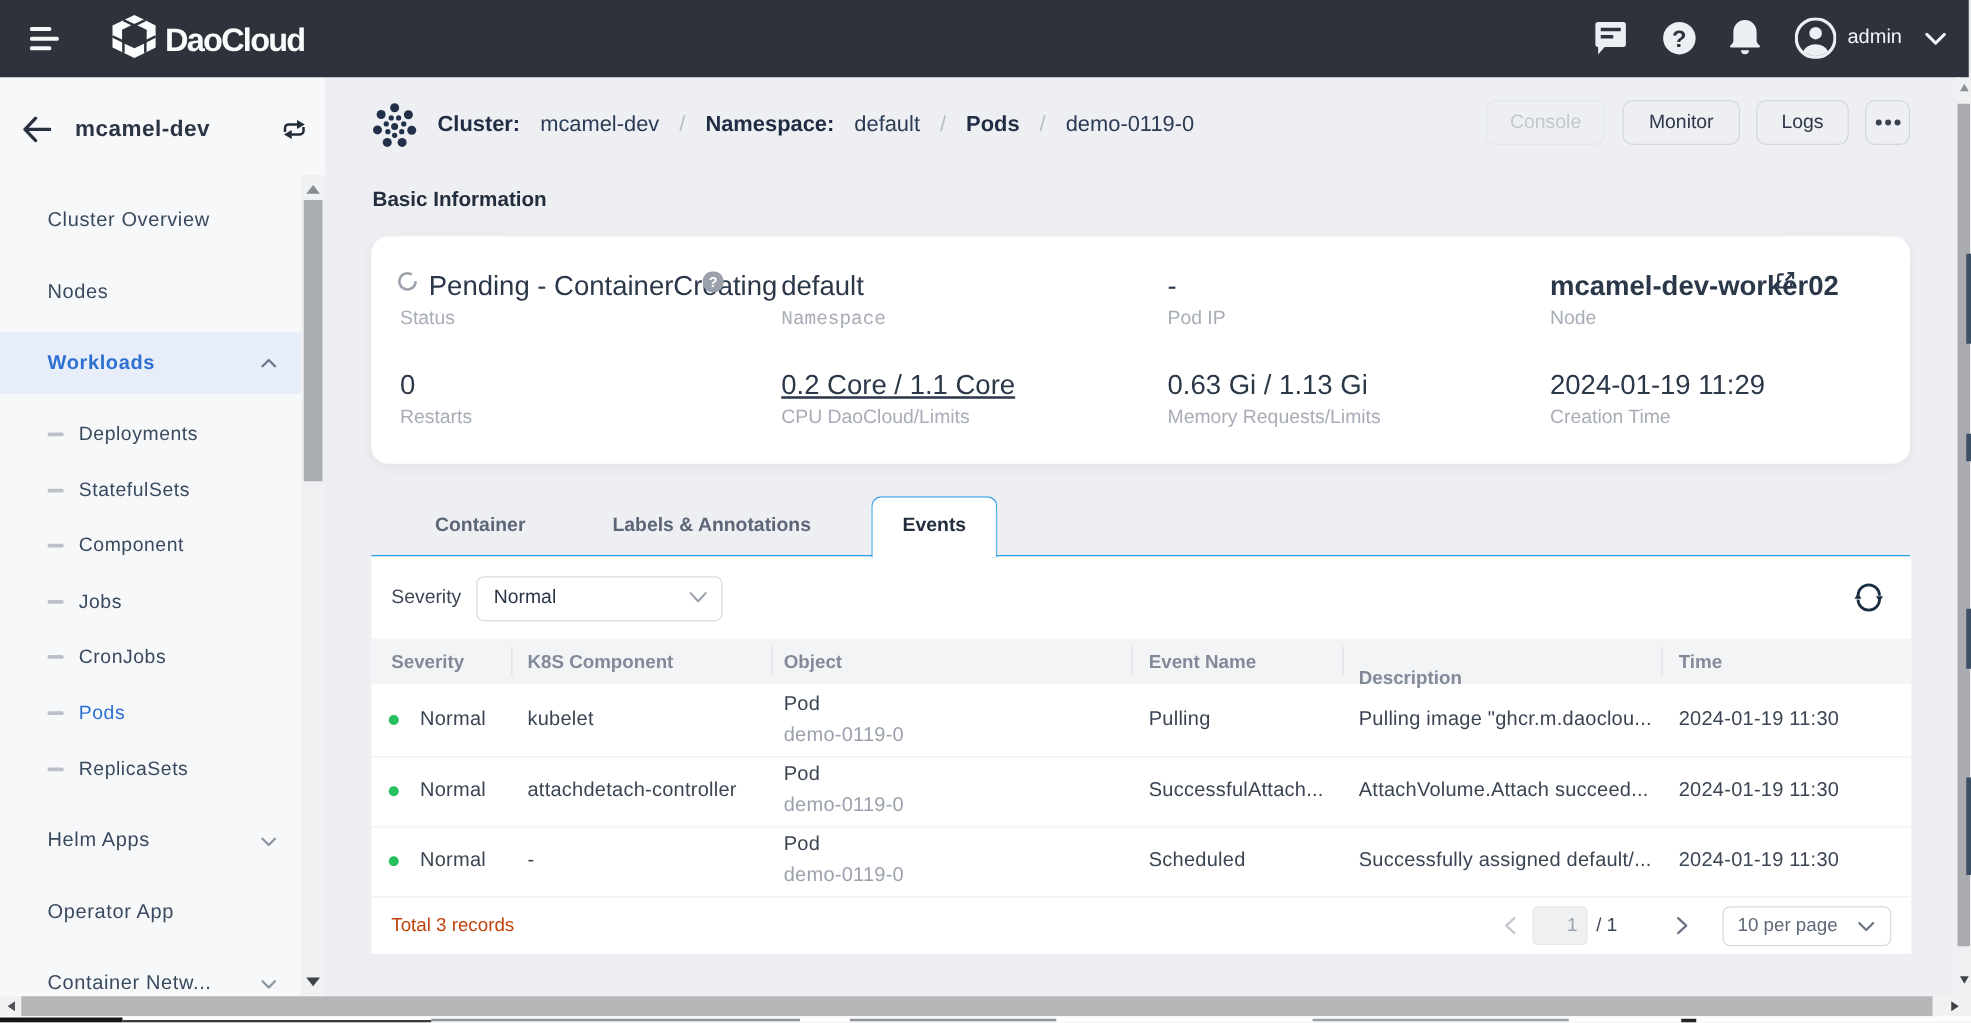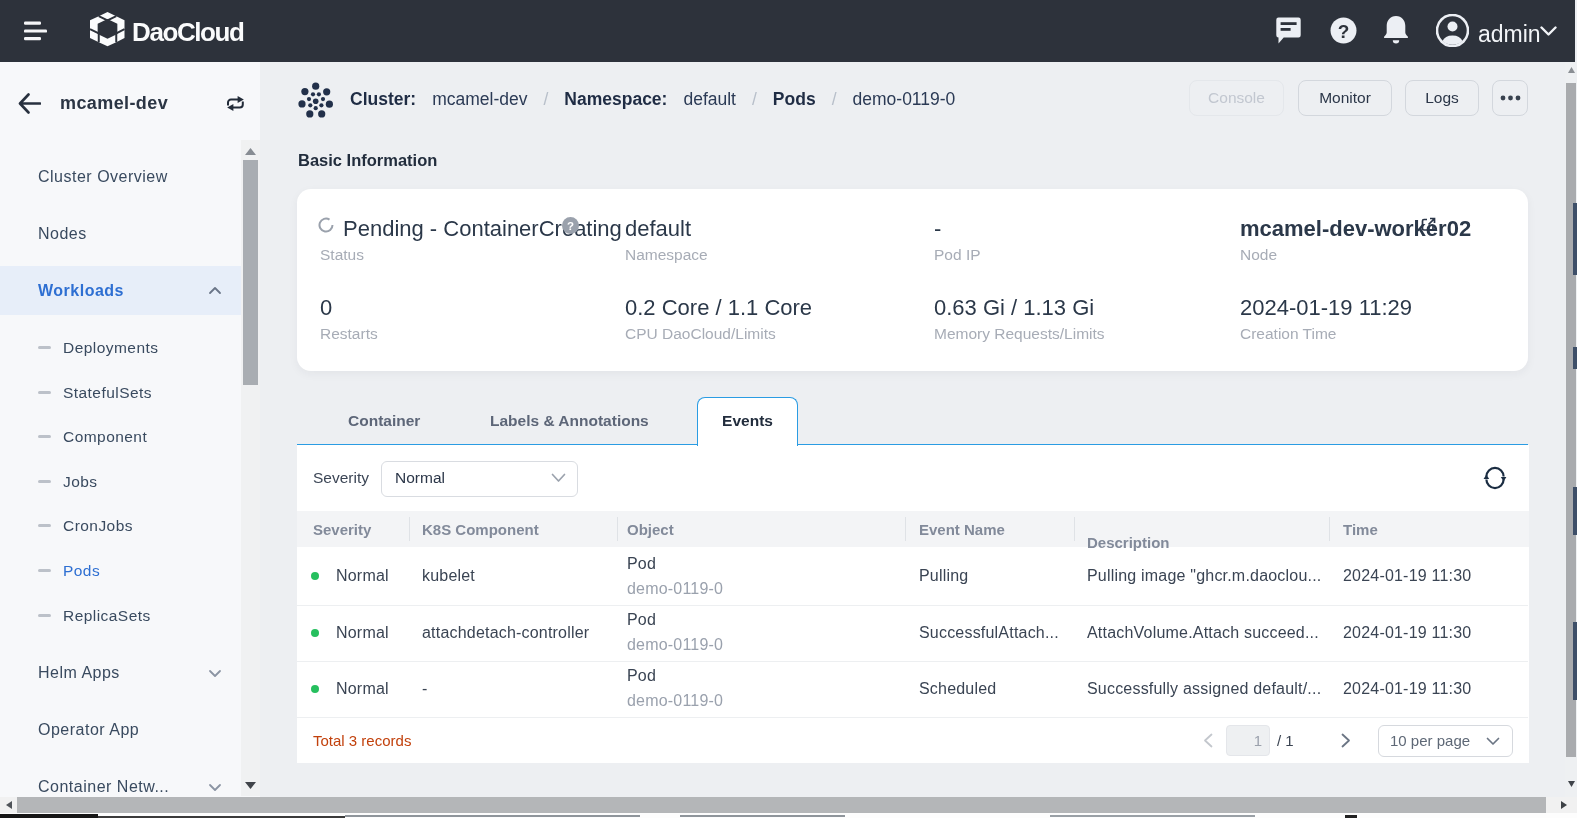--- a/index.html
+++ b/index.html
@@ -3,21 +3,21 @@
 <meta charset="utf-8">
 <style>
 * { margin:0; padding:0; box-sizing:border-box; }
 html,body { width:1577px; height:818px; overflow:hidden; }
 body { font-family:"Liberation Sans", sans-serif; position:relative; background:#edeff2; }
 .abs { position:absolute; }
 
 
 #topbar { position:absolute; left:0; top:0; width:1575px; height:62px; background:#2d323b; }
 #logo-text { position:absolute; left:132px; top:17px; color:#fafbfc; font-size:26px; font-weight:bold; letter-spacing:-1.4px; }
-#admin-text { position:absolute; left:1478px; top:21px; color:#f2f4f7; font-size:23px; }
+#admin-text { position:absolute; left:1478px; top:21px; color:#f2f4f7; font-size:16px; }
 
 
 #sidebar { position:absolute; left:0; top:62px; width:260px; height:756px; background:#f7f8fa; }
 #sb-title { position:absolute; left:60px; top:93px; font-size:18px; letter-spacing:0.4px; font-weight:600; color:#2b3544; }
 .menu-item { position:absolute; left:38px; font-size:16px; letter-spacing:0.5px; color:#394a5f; font-weight:500; }
 .menu-sub { position:absolute; left:63px; font-size:15.5px; letter-spacing:0.45px; color:#394a5f; font-weight:500;text-align:center; }
 .dash { position:absolute; left:38px; width:13px; height:3px; background:#bcc1c9; border-radius:2px; }
 #wl-row { position:absolute; left:0; top:266px; width:241px; height:49px; background:#e7eef9; }
 .blue { color:#2e6fd2 !important; }
 .chev { position:absolute; left:208px; width:14px; height:14px; }
@@ -211,33 +211,33 @@
   <path d="M14.5 8 a6.5 6.5 0 1 1 -3 -5.4" fill="none" stroke="#9aa1ac" stroke-width="2"></path>
 </svg>
 <div class="val" style="left:343px;top:216px;">Pending - ContainerCreating</div>
 <svg class="abs" style="left:562px;top:217px;" width="17" height="17" viewBox="0 0 17 17">
   <circle cx="8.5" cy="8.5" r="8.5" fill="#9aa1ac"></circle>
   <text x="8.5" y="12.7" font-family="Liberation Sans, sans-serif" font-size="11.5" font-weight="bold" fill="#fff" text-anchor="middle">?</text>
 </svg>
 <div class="lab" style="left:320px;top:246px;">Status</div>
 
 <div class="val" style="left:625px;top:216px;">default</div>
-<div class="lab" style="left:625px;top:246px;">Namespace</div>
+<div class="lab" style="left:625px;top:246px;font-family:Liberation Mono, monospace;">Namespace</div>
 <div class="val" style="left:934px;top:216px;">-</div>
 <div class="lab" style="left:934px;top:246px;">Pod IP</div>
 <div class="val" style="left:1240px;top:216px;font-weight:bold;">mcamel-dev-worker02</div>
 <svg class="abs" style="left:1421px;top:217px;" width="15" height="15" viewBox="0 0 15 15">
   <path d="M6 2.5 H3 a1.5 1.5 0 0 0 -1.5 1.5 v7.5 a1.5 1.5 0 0 0 1.5 1.5 h7.5 a1.5 1.5 0 0 0 1.5 -1.5 V9" fill="none" stroke="#2b3648" stroke-width="1.7"></path>
   <path d="M9 1.5 h4.5 v4.5 M13.2 1.8 L7.5 7.5" fill="none" stroke="#2b3648" stroke-width="1.7"></path>
 </svg>
 <div class="lab" style="left:1240px;top:246px;">Node</div>
 
 <div class="val" style="left:320px;top:295px;">0</div>
 <div class="lab" style="left:320px;top:325px;">Restarts</div>
-<div class="val" style="left:625px;top:295px;">0.2 Core / 1.1 Core</div>
+<div class="val" style="left:625px;top:295px;text-decoration:underline;">0.2 Core / 1.1 Core</div>
 <div class="lab" style="left:625px;top:325px;">CPU DaoCloud/Limits</div>
 <div class="val" style="left:934px;top:295px;">0.63 Gi / 1.13 Gi</div>
 <div class="lab" style="left:934px;top:325px;">Memory Requests/Limits</div>
 <div class="val" style="left:1240px;top:295px;">2024-01-19 11:29</div>
 <div class="lab" style="left:1240px;top:325px;">Creation Time</div>
 
 <div class="tab" style="left:348px;top:412px;">Container</div>
 <div class="tab" style="left:490px;top:412px;">Labels &amp; Annotations</div>
 <div id="tab-line"></div>
 <div id="tab-active"></div>

